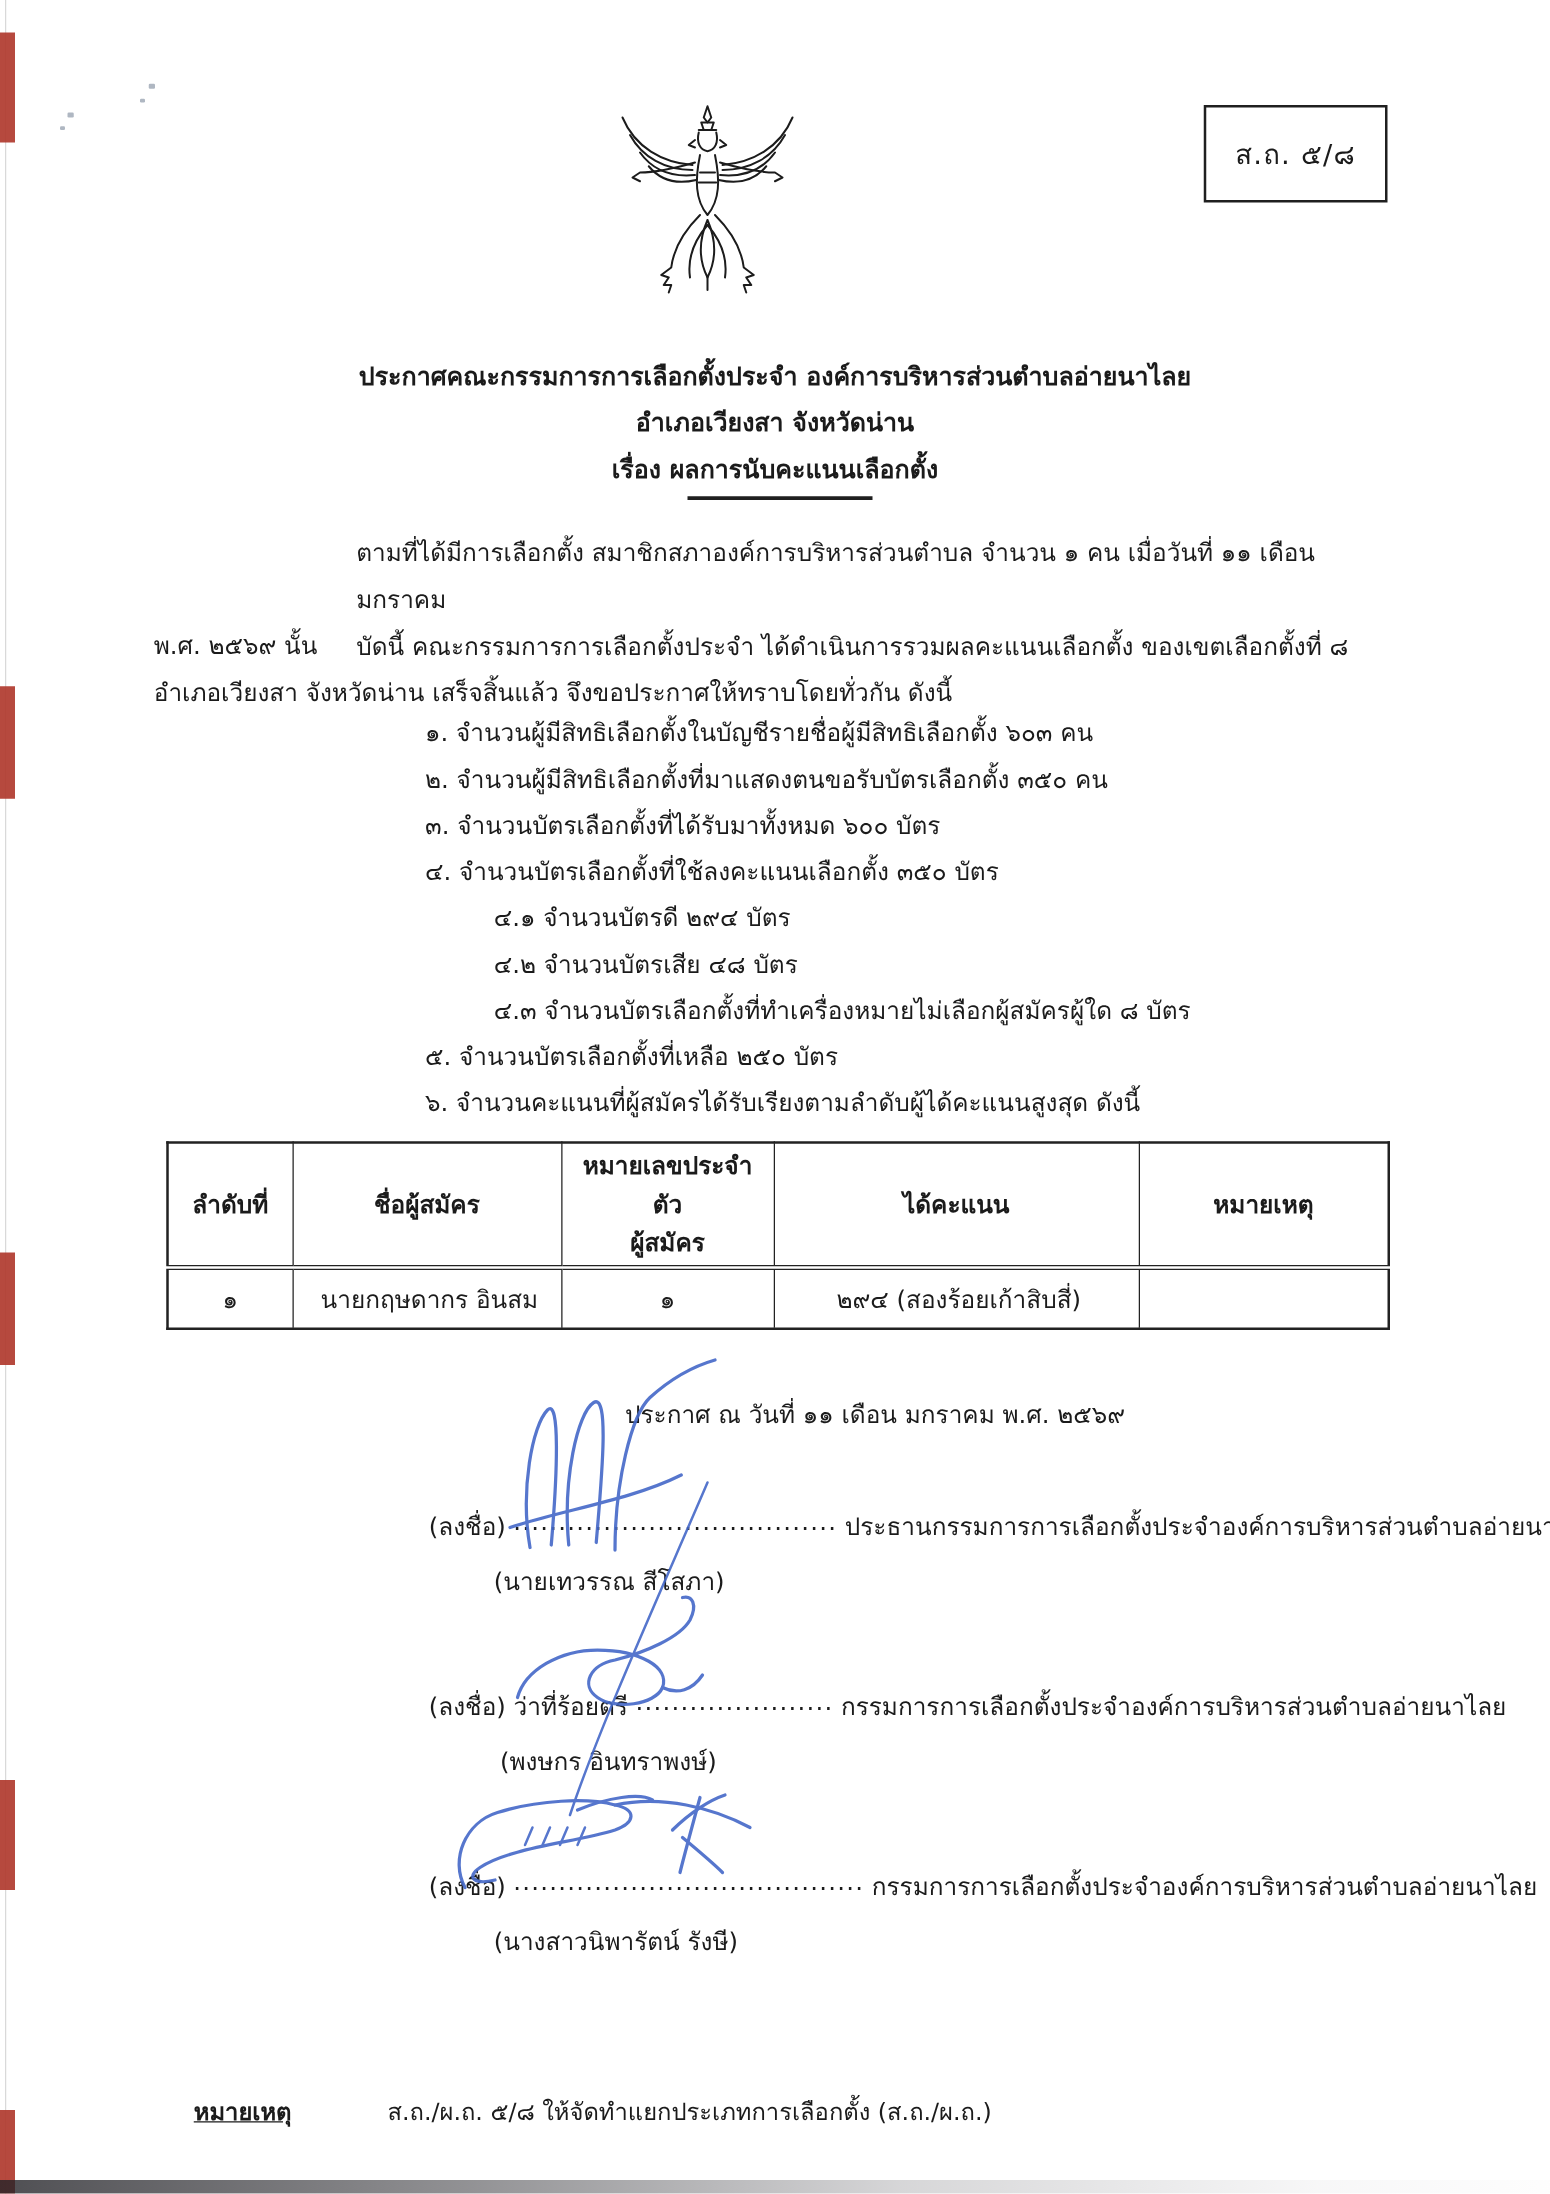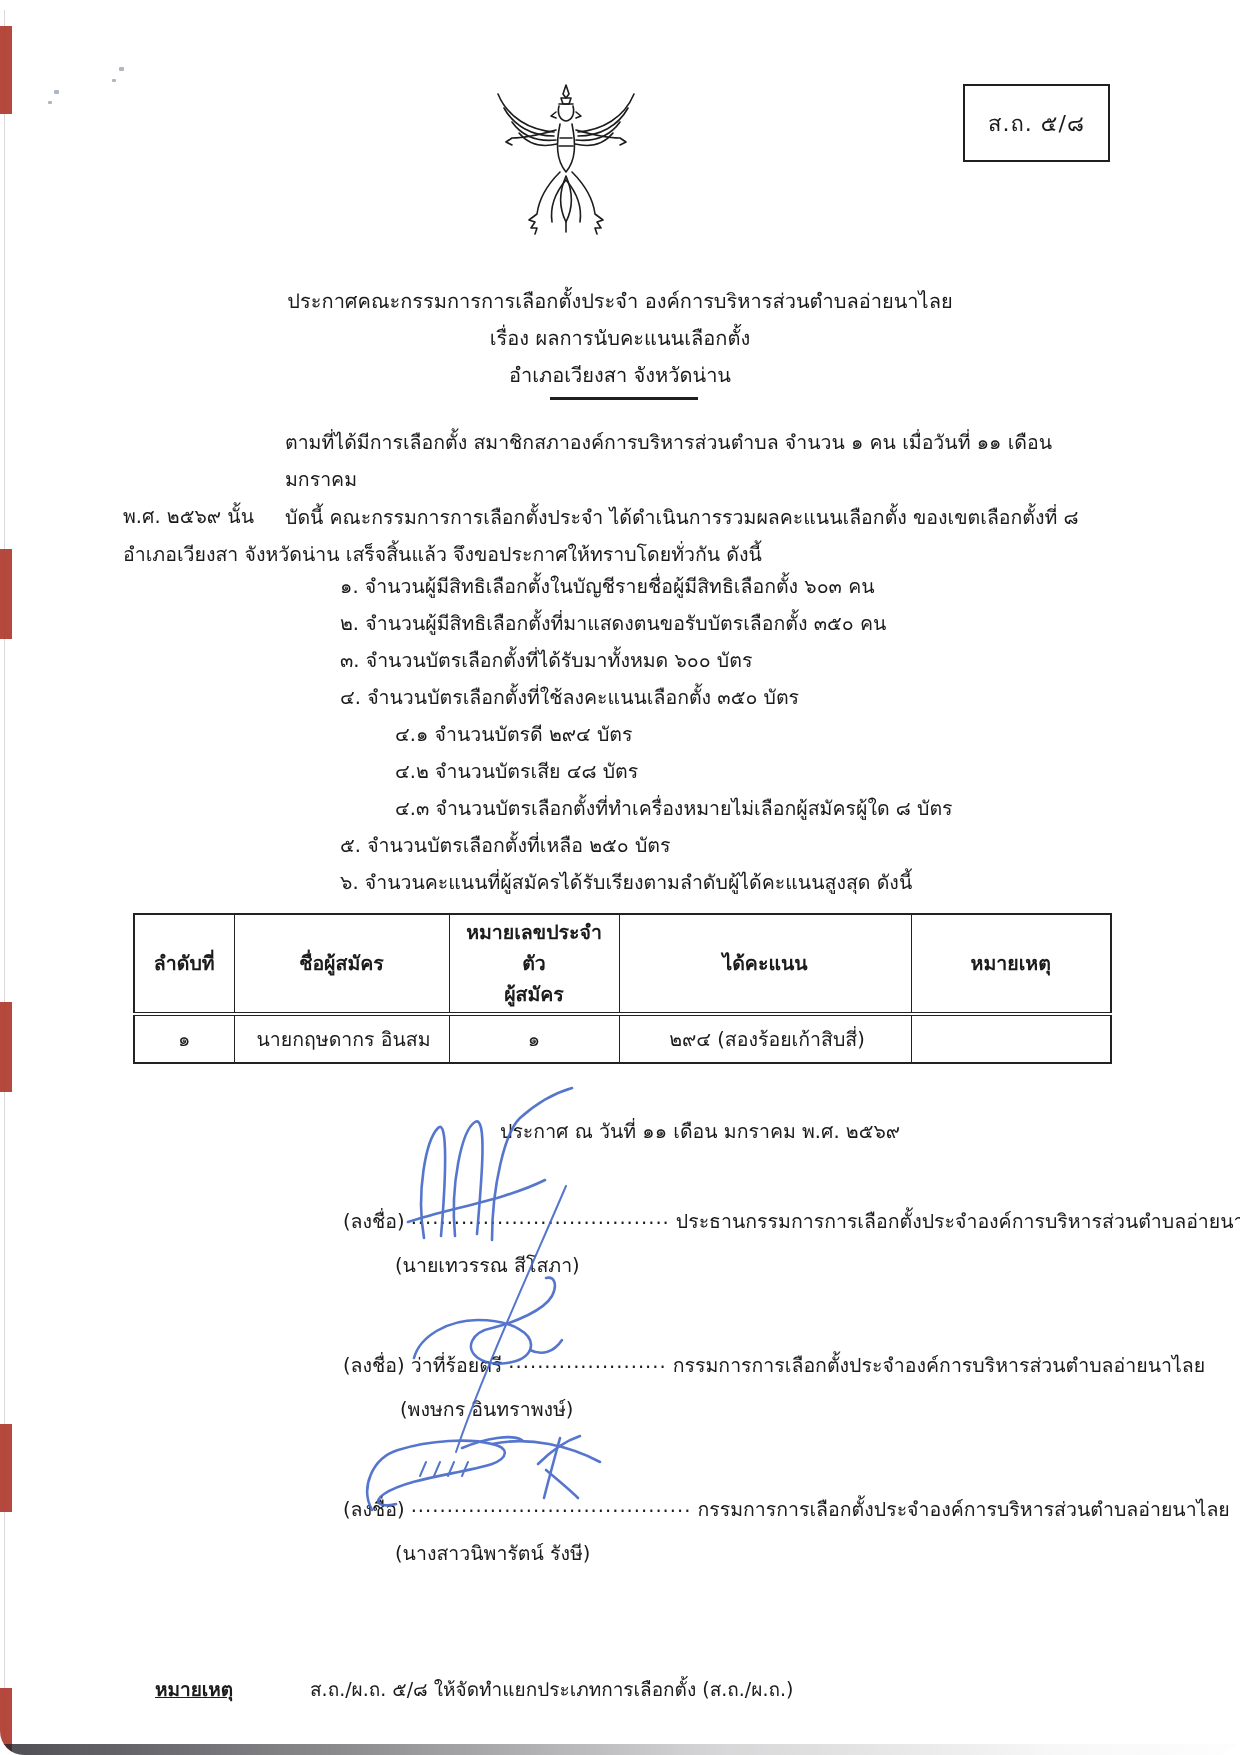--- a/index.html
+++ b/index.html
@@ -1,37 +1,37 @@
 <!DOCTYPE html>
 <html><head>
 <meta charset="utf-8">
 <style>
   html,body{margin:0;padding:0;background:#ffffff;}
   .page{
     position:relative;width:1240px;height:1755px;background:#ffffff;
     font-family:"DejaVu Sans","Liberation Sans",sans-serif;
-    color:#1b1b1b;overflow:hidden;border-radius:24px;
+    color:#1b1b1b;overflow:hidden;
   }
   .abs{position:absolute;}
   
   .scanline{position:absolute;left:4px;top:0;width:1px;height:1755px;background:#d9d9d9;}
   .red-dash{position:absolute;left:0;width:12px;background:#b03a2e;opacity:.92;}
   .speck{position:absolute;background:#6e7b90;opacity:.55;border-radius:1px;}
   .bottom-smudge{
     position:absolute;left:0;bottom:0;width:100%;height:11px;
     background:linear-gradient(to right,rgba(35,35,40,.8) 0%,rgba(55,55,60,.55) 30%,rgba(120,120,125,.3) 58%,rgba(190,190,195,.12) 85%,rgba(220,220,220,.05) 100%);
   }
   
   .form-box{
     left:963px;top:84px;width:143px;height:74px;border:2px solid #1f1f1f;
     display:flex;align-items:center;justify-content:center;
     font-size:22px;letter-spacing:1px;
   }
   
-  .title{left:0;top:283px;width:1240px;text-align:center;font-weight:normal;font-size:20px;line-height:37px;}
+  .title{left:0;top:283px;width:1240px;text-align:center;font-weight:bold;font-size:20px;line-height:37px;}
   .title-rule{left:550px;top:397px;width:148px;height:3px;background:#1f1f1f;}
   
   .body-text{font-size:19.5px;line-height:37px;}
   .para{left:123px;width:1000px;}
   .p1{top:424px;}
   .p2{top:499px;}
   .first-indent{padding-left:162px;}
   .list{left:340px;top:568px;width:800px;}
   .list .lvl2{padding-left:55px;}
   
@@ -112,22 +112,22 @@
     <path d="M86,90 C98,102 107,116 109,132 l8,6 -6,2 4,6 -6,0 2,6"></path>
 
     <path d="M80,94 C73,110 73,126 80,140 C87,126 87,110 80,94"></path>
     <path d="M80,98 C68,112 64,126 66,140"></path>
     <path d="M80,98 C92,112 96,126 94,140"></path>
     <path d="M80,140 l0,10"></path>
   </svg>
 
   <div class="abs title">
     <div>ประกาศคณะกรรมการการเลือกตั้งประจำ องค์การบริหารส่วนตำบลอ่ายนาไลย</div>
+    <div>อำเภอเวียงสา  จังหวัดน่าน</div>
     <div>เรื่อง ผลการนับคะแนนเลือกตั้ง</div>
-    <div>อำเภอเวียงสา  จังหวัดน่าน</div>
   </div>
   <div class="abs title-rule"></div>
 
   <div class="abs para body-text p1">
     <div class="first-indent">ตามที่ได้มีการเลือกตั้ง สมาชิกสภาองค์การบริหารส่วนตำบล จำนวน ๑ คน เมื่อวันที่ ๑๑ เดือนมกราคม</div>
     <div>พ.ศ. ๒๕๖๙ นั้น</div>
   </div>
 
   <div class="abs para body-text p2">
     <div class="first-indent">บัดนี้ คณะกรรมการการเลือกตั้งประจำ ได้ดำเนินการรวมผลคะแนนเลือกตั้ง ของเขตเลือกตั้งที่ ๘</div>

